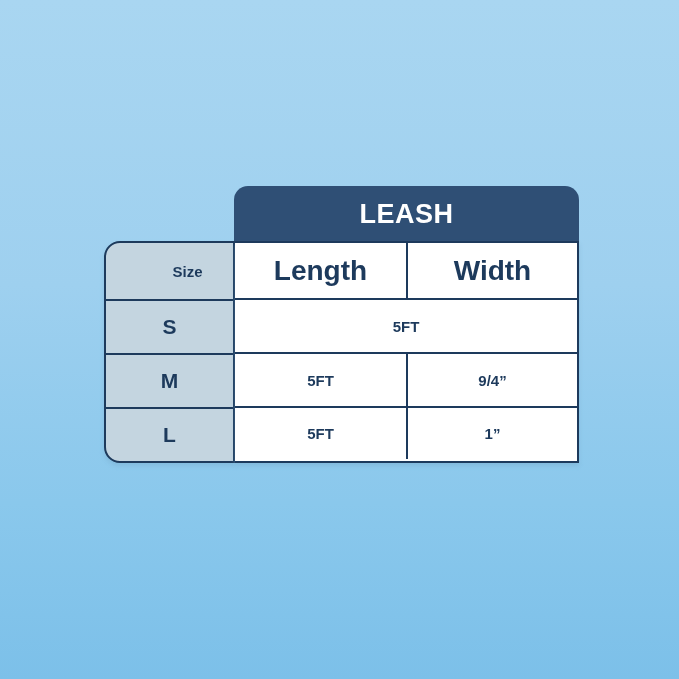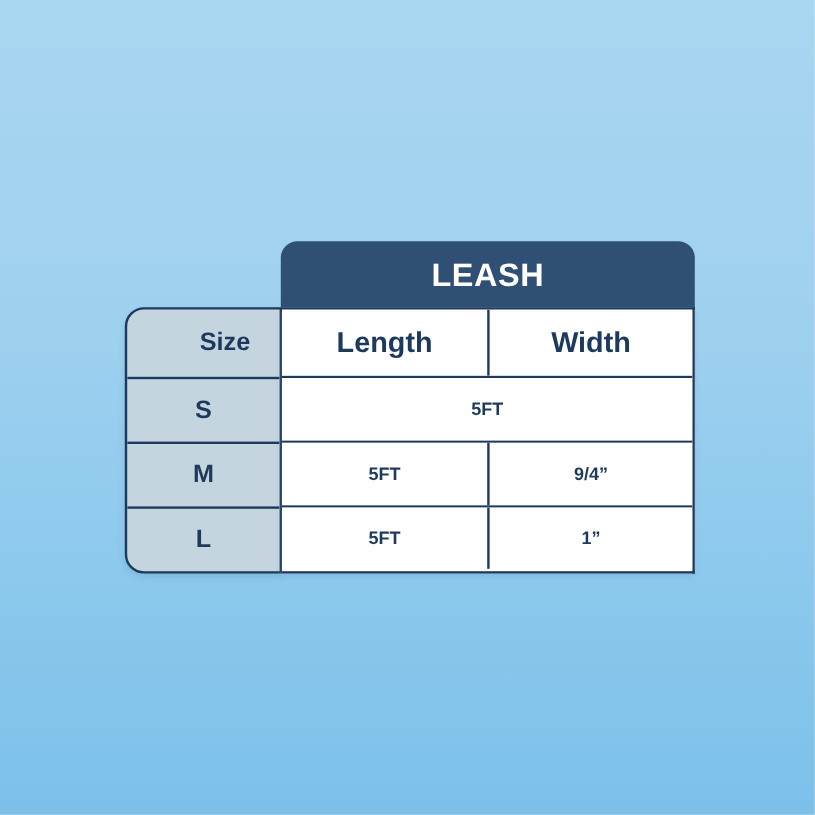--- a/index.html
+++ b/index.html
@@ -13,21 +13,21 @@
   body {
     font-family: "Liberation Sans", sans-serif;
     background: linear-gradient(180deg, #a9d6f1 0%, #9ed0ef 42%, #8ac8ec 74%, #7cc0e9 100%);
     position: relative;
   }
 
   
   #size-chart {
     position: absolute;
     left: 104px;
-    top: 201px;
+    top: 186px;
     width: 475px;
     height: 277px;
   }
 
   
   .title-banner {
     position: absolute;
     left: 130px;            
     top: 0;
     width: 345px;           
@@ -62,21 +62,21 @@
   .size-column .size-cell {
     width: 100%;
     display: flex;
     align-items: center;
     justify-content: center;
     color: #1d3a5c;
     font-weight: bold;
     position: relative;
   }
   .size-column .size-cell + .size-cell { border-top: 2px solid #1d3a5c; }
-  .size-column .size-cell.head { height: 56px; font-size: 21px; padding-left: 36px; }
+  .size-column .size-cell.head { height: 56px; font-size: 15px; padding-left: 36px; }
   .size-column .size-cell.body { height: 54px; font-size: 21px; }
   .size-column .size-cell.body:last-child { height: 53px; }
 
   
   .data-block {
     position: absolute;
     left: 131px;            
     top: 55px;
     width: 344px;           
     height: 222px;
@@ -98,21 +98,21 @@
   .data-cell {
     flex: 1 1 0;
     display: flex;
     align-items: center;
     justify-content: center;
     color: #1d3a5c;
     font-weight: bold;
     background: #ffffff;
   }
   .data-cell + .data-cell { border-left: 2px solid #1d3a5c; }
-  .data-row.head .data-cell { font-size: 24px; }
+  .data-row.head .data-cell { font-size: 28px; }
   .data-row.body .data-cell { font-size: 15px; }
 
   
   .data-cell.col-length { flex: 173 1 0; }
   .data-cell.col-width  { flex: 171 1 0; }
 </style>
 </head>
 <body>
 
 <div id="size-chart">

